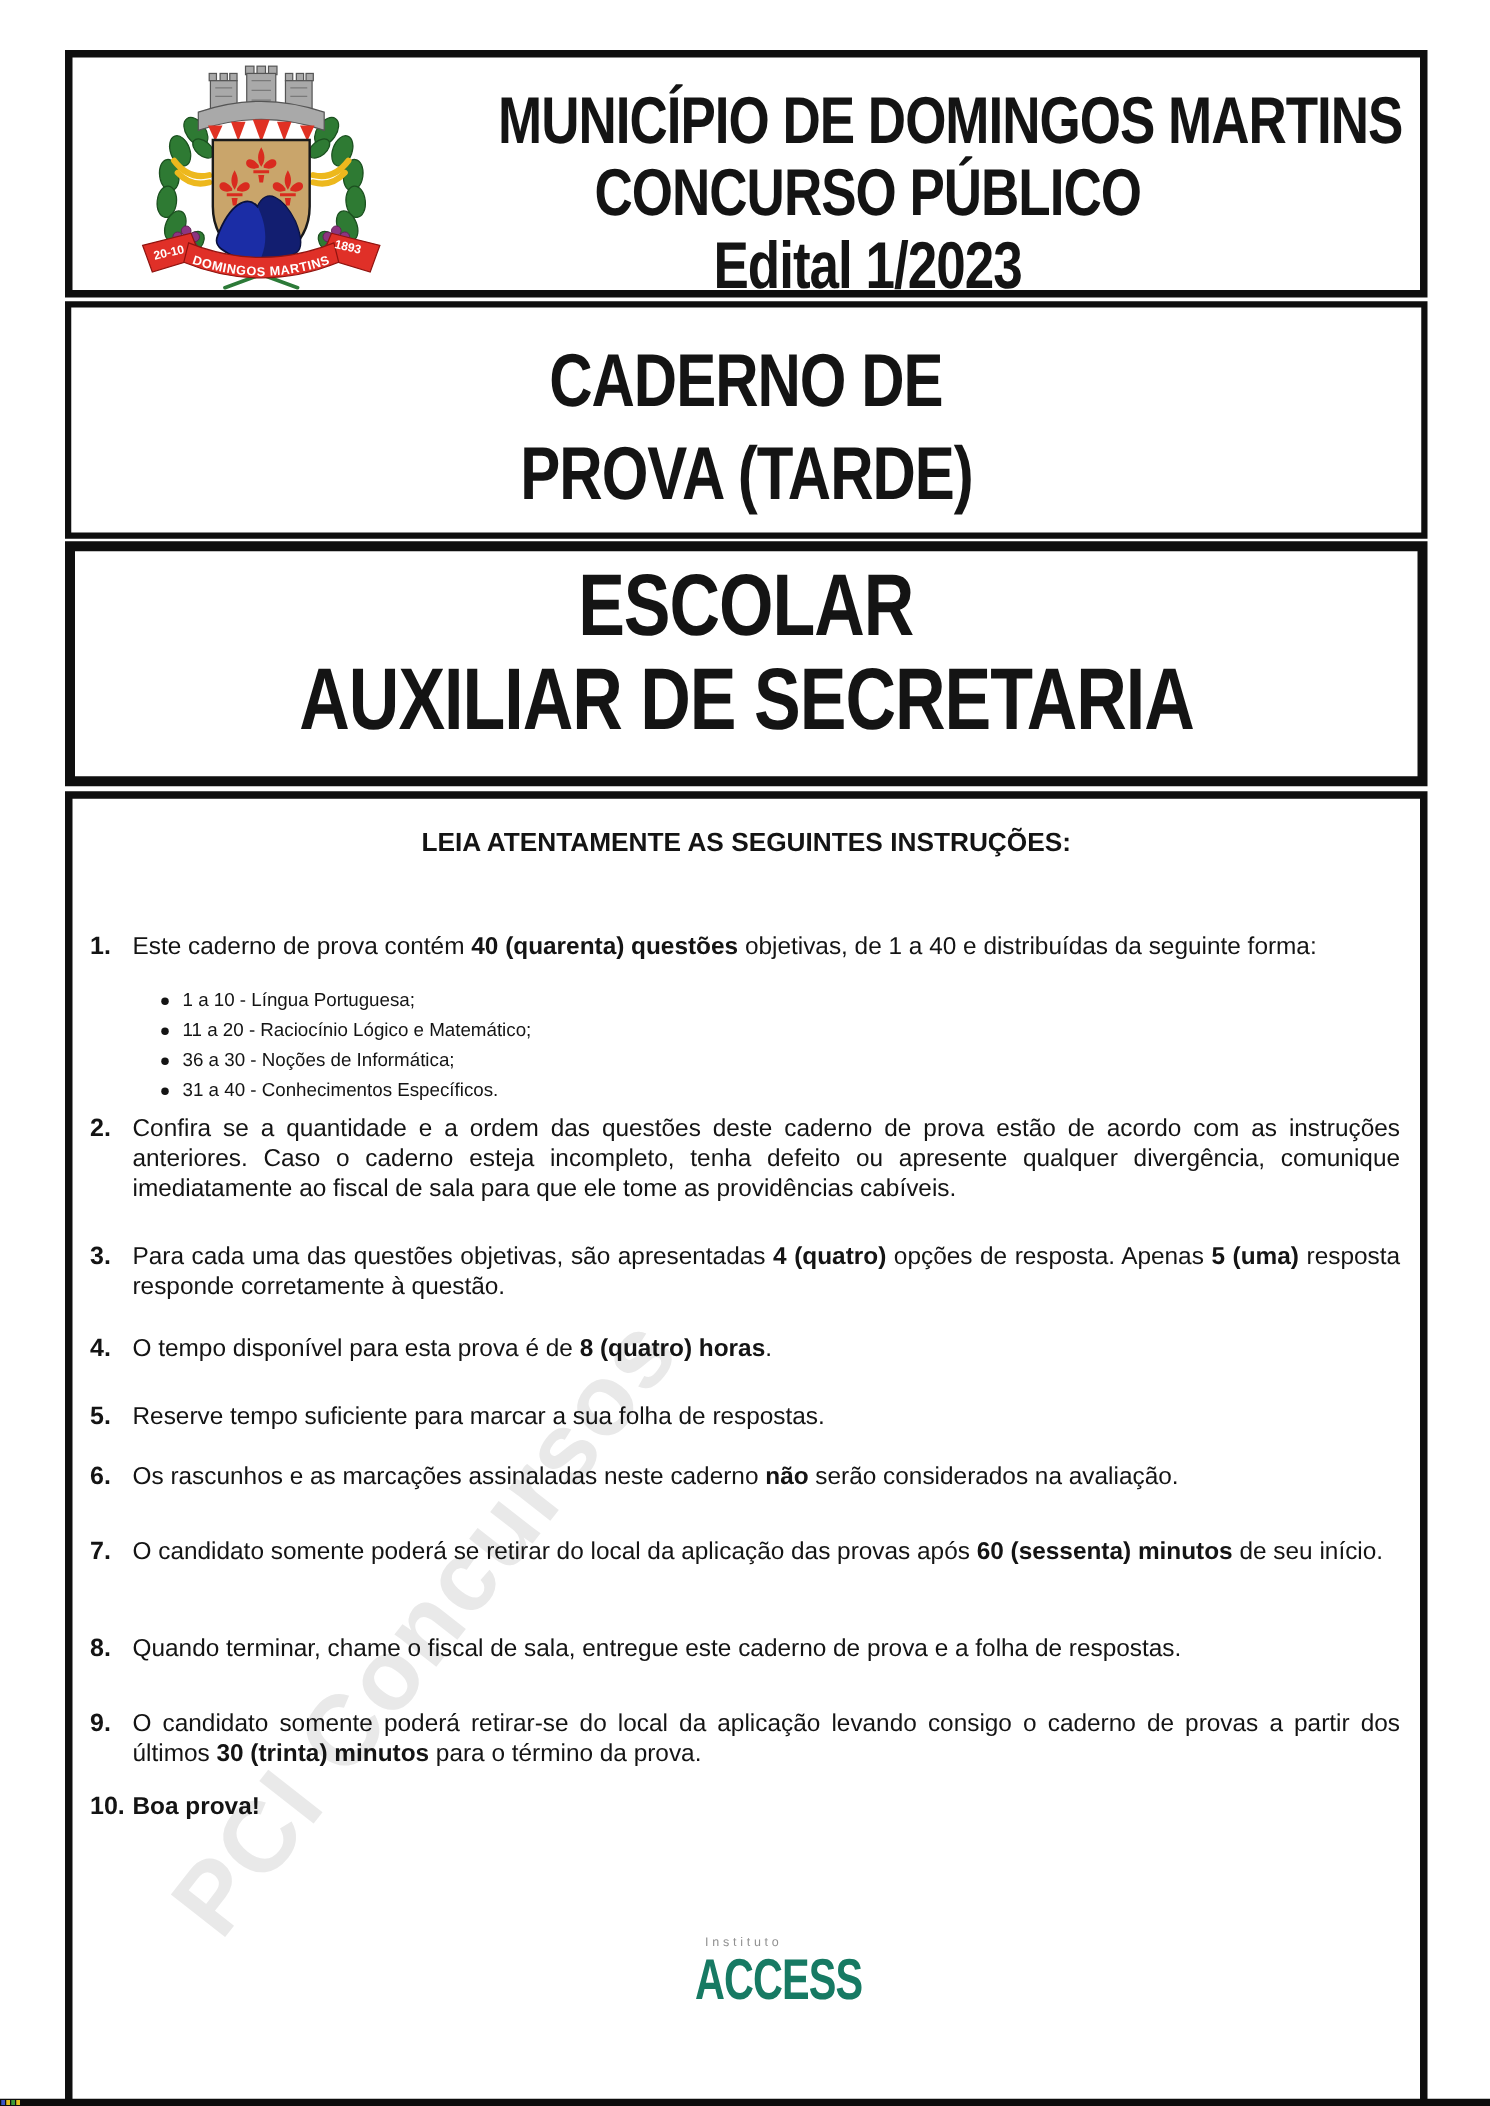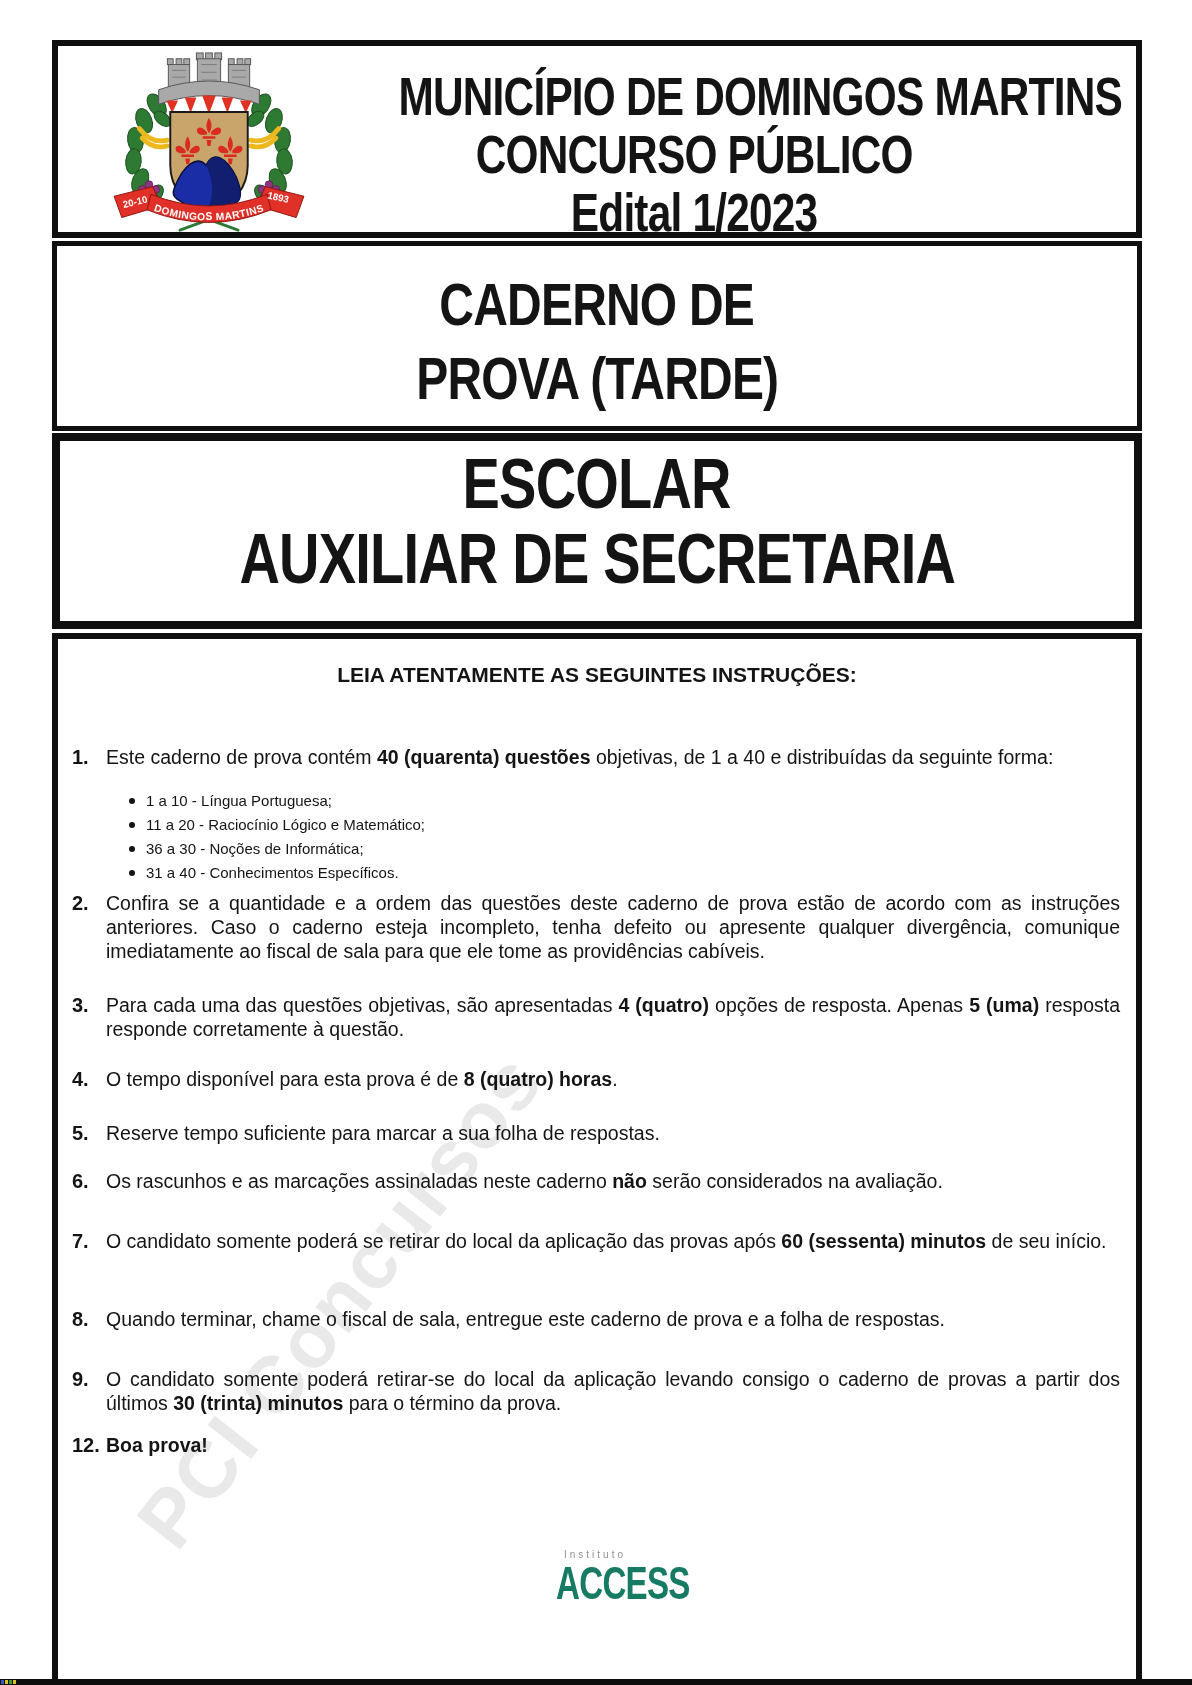--- a/index.html
+++ b/index.html
@@ -229,21 +229,21 @@
         </div>
         <div class="item" style="margin-top: 54px;">
           <div class="num">8.</div>
           <div class="txt">Quando terminar, chame o fiscal de sala, entregue este caderno de prova e a folha de respostas.</div>
         </div>
         <div class="item" style="margin-top: 36px;">
           <div class="num">9.</div>
           <div class="txt justify">O candidato somente poderá retirar-se do local da aplicação levando consigo o caderno de provas a partir dos últimos <b>30 (trinta) minutos</b> para o término da prova.</div>
         </div>
         <div class="item" style="margin-top: 18px;">
-          <div class="num">12.</div>
+          <div class="num">10.</div>
           <div class="txt"><b>Boa prova!</b></div>
         </div>
       </div>
     <div class="logo-wrap">
       <div class="logo-inner">
         <div class="logo-top">Instituto</div>
         <div class="logo-main" style="color: rgb(23, 122, 99);">ACCESS</div>
       </div>
     </div>
   </div>

